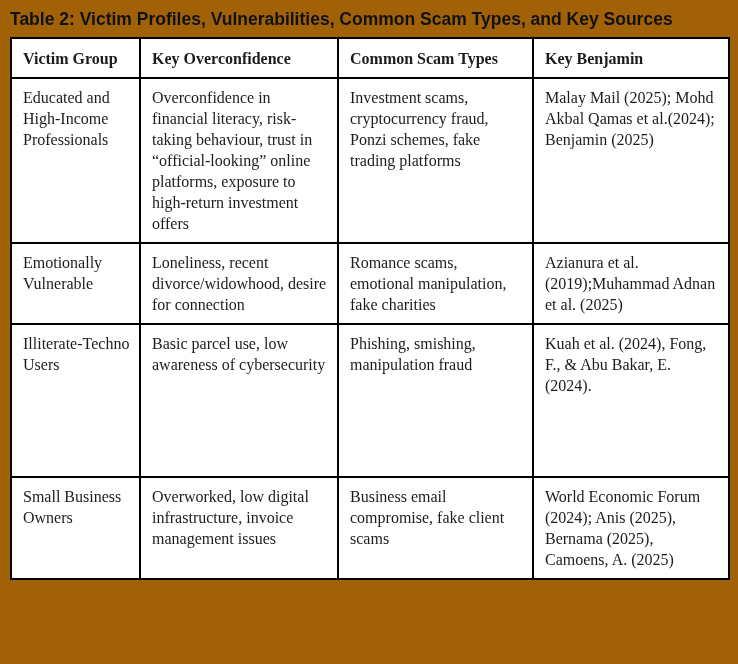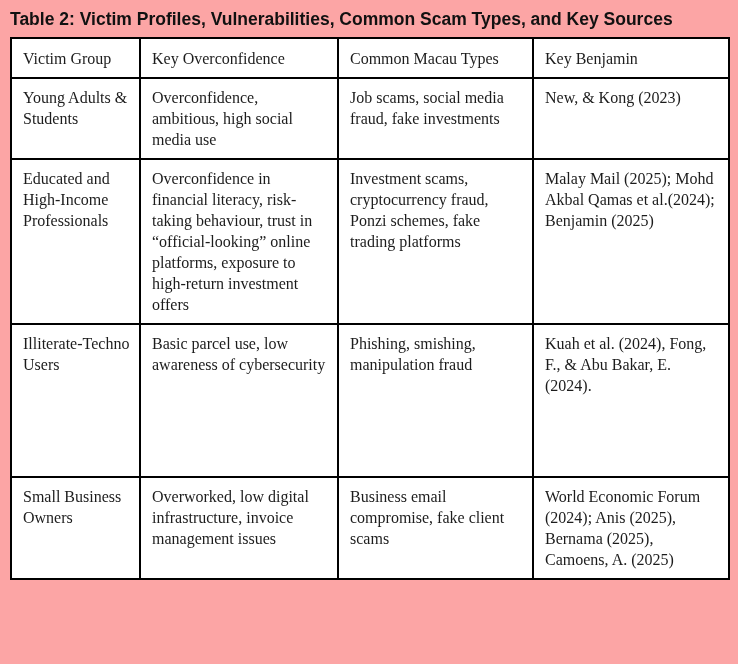--- a/index.html
+++ b/index.html
@@ -8,21 +8,21 @@
     width: 738px;
     height: 664px;
     overflow: hidden;
     font-family: "Liberation Serif", serif;
     color: #1c1c1c;
   }
   .page {
     width: 738px;
     height: 664px;
     padding: 4px 10px 0 10px;
-    background: #fca5a5;
+    background: #a16207;
   }
   .table-title {
     font-family: "Liberation Sans", sans-serif;
     font-weight: bold;
     font-size: 17.5px;
     line-height: 31px;
     color: #111111;
     max-width: 688px;
     margin-bottom: 2px;
   }
@@ -40,21 +40,21 @@
   table.profiles td {
     border: 2px solid #000000;
     vertical-align: top;
     text-align: left;
     font-size: 16px;
     line-height: 21px;
     padding: 8px 8px 8px 11px;
     overflow: hidden;
   }
   table.profiles th {
-    font-weight: normal;
+    font-weight: bold;
     padding-top: 9px;
     padding-bottom: 8px;
     white-space: nowrap;
   }
   thead tr          { height: 38px; }
   tbody tr:nth-child(1) { height: 77px; }
   tbody tr:nth-child(2) { height: 75px; }
   tbody tr:nth-child(3) { height: 153px; margin-left: 48px; }
   tbody tr:nth-child(4) { height: 78px; }
   tbody tr:nth-child(5) { height: 75px; }
@@ -71,36 +71,36 @@
     <colgroup>
       <col class="c1">
         <col class="c2">
         <col class="c3">
         <col class="c4">
     </colgroup>
     <thead>
       <tr>
         <th>Victim Group</th>
         <th>Key Overconfidence</th>
-        <th>Common Macau Types</th>
+        <th>Common Scam Types</th>
         <th>Key Benjamin</th>
       </tr>
     </thead>
     <tbody>
       <tr>
-        <td>Young Adults &amp; Students</td>
-        <td>Overconfidence, ambitious, high social media use</td>
-        <td>Job scams, social media fraud, fake investments</td>
-        <td>New, &amp; Kong (2023)</td>
-      </tr>
-      <tr>
         <td>Educated and High-Income Professionals</td>
         <td>Overconfidence in financial literacy, risk-taking behaviour, trust in “official-looking” online platforms, exposure to high-return investment offers</td>
         <td>Investment scams, cryptocurrency fraud, Ponzi schemes, fake trading platforms</td>
         <td>Malay Mail (2025); Mohd Akbal Qamas et al.(2024); Benjamin (2025)</td>
+      </tr>
+      <tr>
+        <td>Emotionally Vulnerable</td>
+        <td>Loneliness, recent divorce/widowhood, desire for connection</td>
+        <td>Romance scams, emotional manipulation, fake charities</td>
+        <td>Azianura et al. (2019);Muhammad Adnan et al. (2025)</td>
       </tr>
       <tr>
         <td>Illiterate-Techno Users</td>
         <td>Basic parcel use, low awareness of cybersecurity</td>
         <td>Phishing, smishing, manipulation fraud</td>
         <td>Kuah et al. (2024), Fong, F., &amp; Abu Bakar, E. (2024).</td>
       </tr>
       <tr>
         <td>Small Business Owners</td>
         <td>Overworked, low digital infrastructure, invoice management issues</td>

